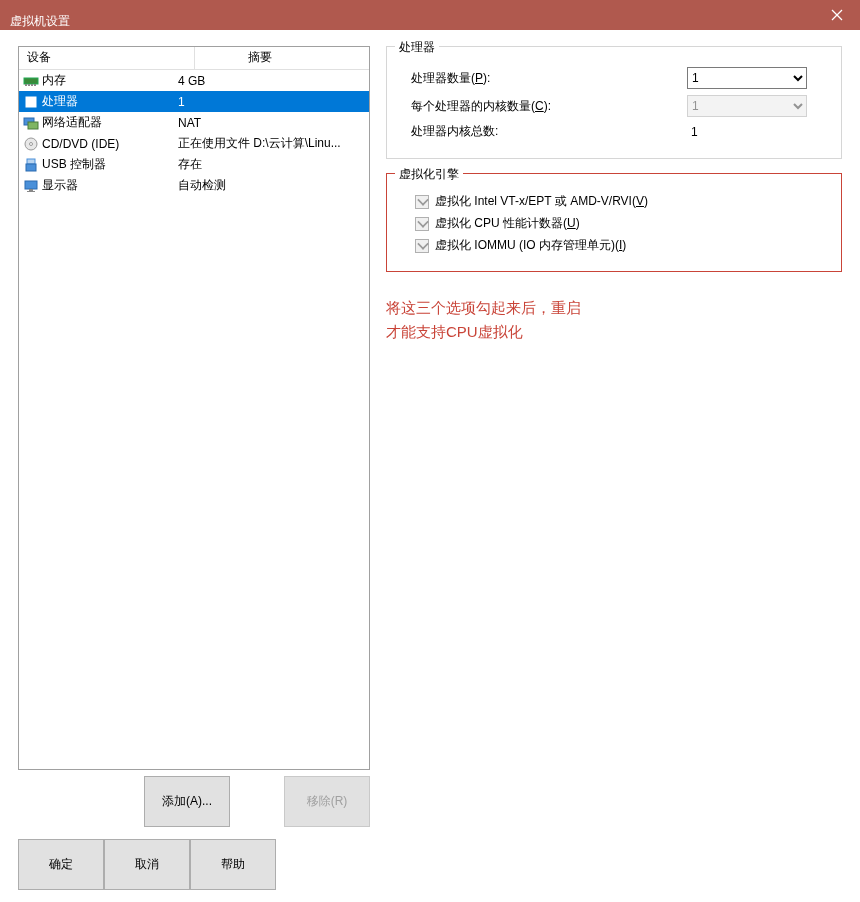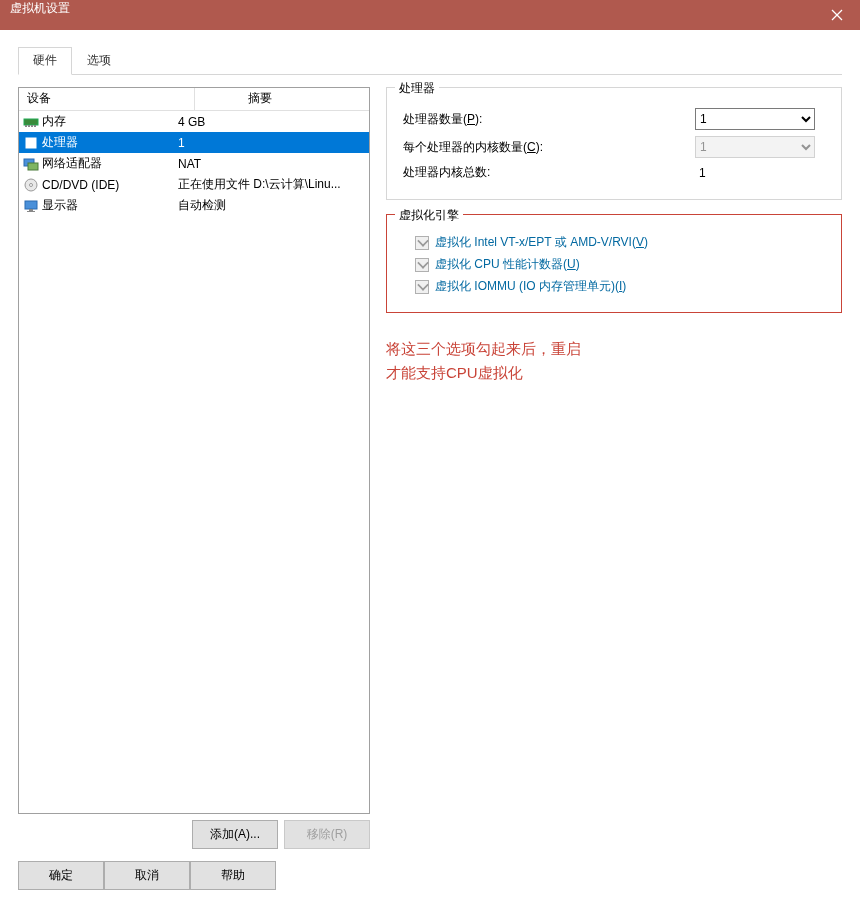--- a/index.html
+++ b/index.html
@@ -10,21 +10,21 @@
     background: #fff;
     width: 860px;
     height: 902px;
     overflow: hidden;
   }
   .titlebar {
     height: 30px;
     background: #b0594e;
     color: #fff;
     display: flex;
-    align-items: flex-start;
+    align-items: flex-end;
     padding-left: 10px;
     position: relative;
   }
   .titlebar .close {
     position: absolute;
     right: 0;
     top: 0;
     width: 46px;
     height: 30px;
     display: flex;
@@ -102,65 +102,65 @@
   .row .dev { width: 155px; display: flex; align-items: center; white-space: nowrap; }
   .row .sum { flex: 1; white-space: nowrap; overflow: hidden; text-overflow: ellipsis; padding-right: 4px;}
   .left-buttons {
     display: flex;
     justify-content: flex-end;
     gap: 6px;
     margin-top: 6px;
   }
   .btn {
     min-width: 86px;
-    padding: 5px 10px;
+    padding: 16px 10px;
     border: 1px solid #adadad;
     background: #e1e1e1;
     cursor: pointer;
     text-align: center;
   }
-  .btn.disabled { color: #a0a0a0; cursor: default; background: #e1e1e1; border-color: #c9c9c9;}
+  .btn.disabled { color: #a0a0a0; cursor: default; background: #e1e1e1; border-color: #c9c9c9; margin-left: 48px;}
   .right-pane {
     flex: 1;
     position: relative;
   }
   .group {
     border: 1px solid #d6d6d6;
     margin-bottom: 14px;
     position: relative;
     padding: 14px 12px 12px 12px;
   }
   .group-title {
     position: absolute;
     top: -8px;
     left: 8px;
     background: #fff;
     padding: 0 4px;
   }
   .form-row {
     display: flex;
     align-items: center;
-    margin: 6px 4px;
+    margin: 6px 12px;
   }
   .form-row .lbl { flex: 1; }
   .form-row .val { width: 130px; }
   select.combo {
     width: 120px;
     height: 22px;
     border: 1px solid #7a7a7a;
     background: #fff;
     font-family: inherit;
     font-size: 12px;
   }
   select.combo:disabled { background: #efefef; color: #666; border-color: #bfbfbf;}
   .check-row {
     display: flex;
     align-items: center;
     margin: 5px 0;
-    color: #0369a1;
+    color: #000000;
   }
   .check-row .cb {
     width: 14px; height: 14px;
     border: 1px solid #b0b0b0;
     margin-right: 6px;
     position: relative;
     background: #f0f0f0;
     flex-shrink: 0;
   }
   .check-row .cb::after {
@@ -196,24 +196,20 @@
   <span>虚拟机设置</span>
   <div class="close">
     <svg viewBox="0 0 12 12">
       <line x1="1" y1="1" x2="11" y2="11" stroke="#fff" stroke-width="1.2"></line>
       <line x1="11" y1="1" x2="1" y2="11" stroke="#fff" stroke-width="1.2"></line>
     </svg>
   </div>
 </div>
 
 <div class="content">
-  <div class="tab-row">
-    <div class="tab active">硬件</div>
-    <div class="tab">选项</div>
-  </div>
 
   <div class="panes">
 
     <div class="left-pane">
       <div class="device-list">
         <div class="list-hdr">
           <div class="col col-dev">设备</div>
           <div class="col col-sum">摘要</div>
         </div>
         <div id="rows">
@@ -260,20 +256,32 @@
               <span class="dev">
                 <span class="icon">
                   <svg width="16" height="16">
                     <circle cx="8" cy="8" r="6" fill="#e8e8e8" stroke="#999"></circle>
                     <circle cx="8" cy="8" r="1.5" fill="#fff" stroke="#999"></circle>
                   </svg>
                 </span>
                 <span>CD/DVD (IDE)</span>
               </span>
               <span class="sum">正在使用文件 D:\云计算\Linu...</span>
+            </div>
+            <div class="row">
+              <span class="dev">
+                <span class="icon">
+                  <svg width="16" height="16">
+                    <rect x="4" y="2" width="8" height="5" fill="#b8d4f0" stroke="#4a90d9"></rect>
+                    <rect x="3" y="7" width="10" height="7" fill="#4a90d9" stroke="#2a6bb0"></rect>
+                  </svg>
+                </span>
+                <span>USB 控制器</span>
+              </span>
+              <span class="sum">存在</span>
             </div>
             <div class="row">
               <span class="dev">
                 <span class="icon">
                   <svg width="16" height="16">
                     <rect x="2" y="3" width="12" height="8" fill="#4a90d9" stroke="#2a6bb0"></rect>
                     <rect x="6" y="11" width="4" height="2" fill="#888"></rect>
                     <rect x="4" y="13" width="8" height="1" fill="#888"></rect>
                   </svg>
                 </span>

